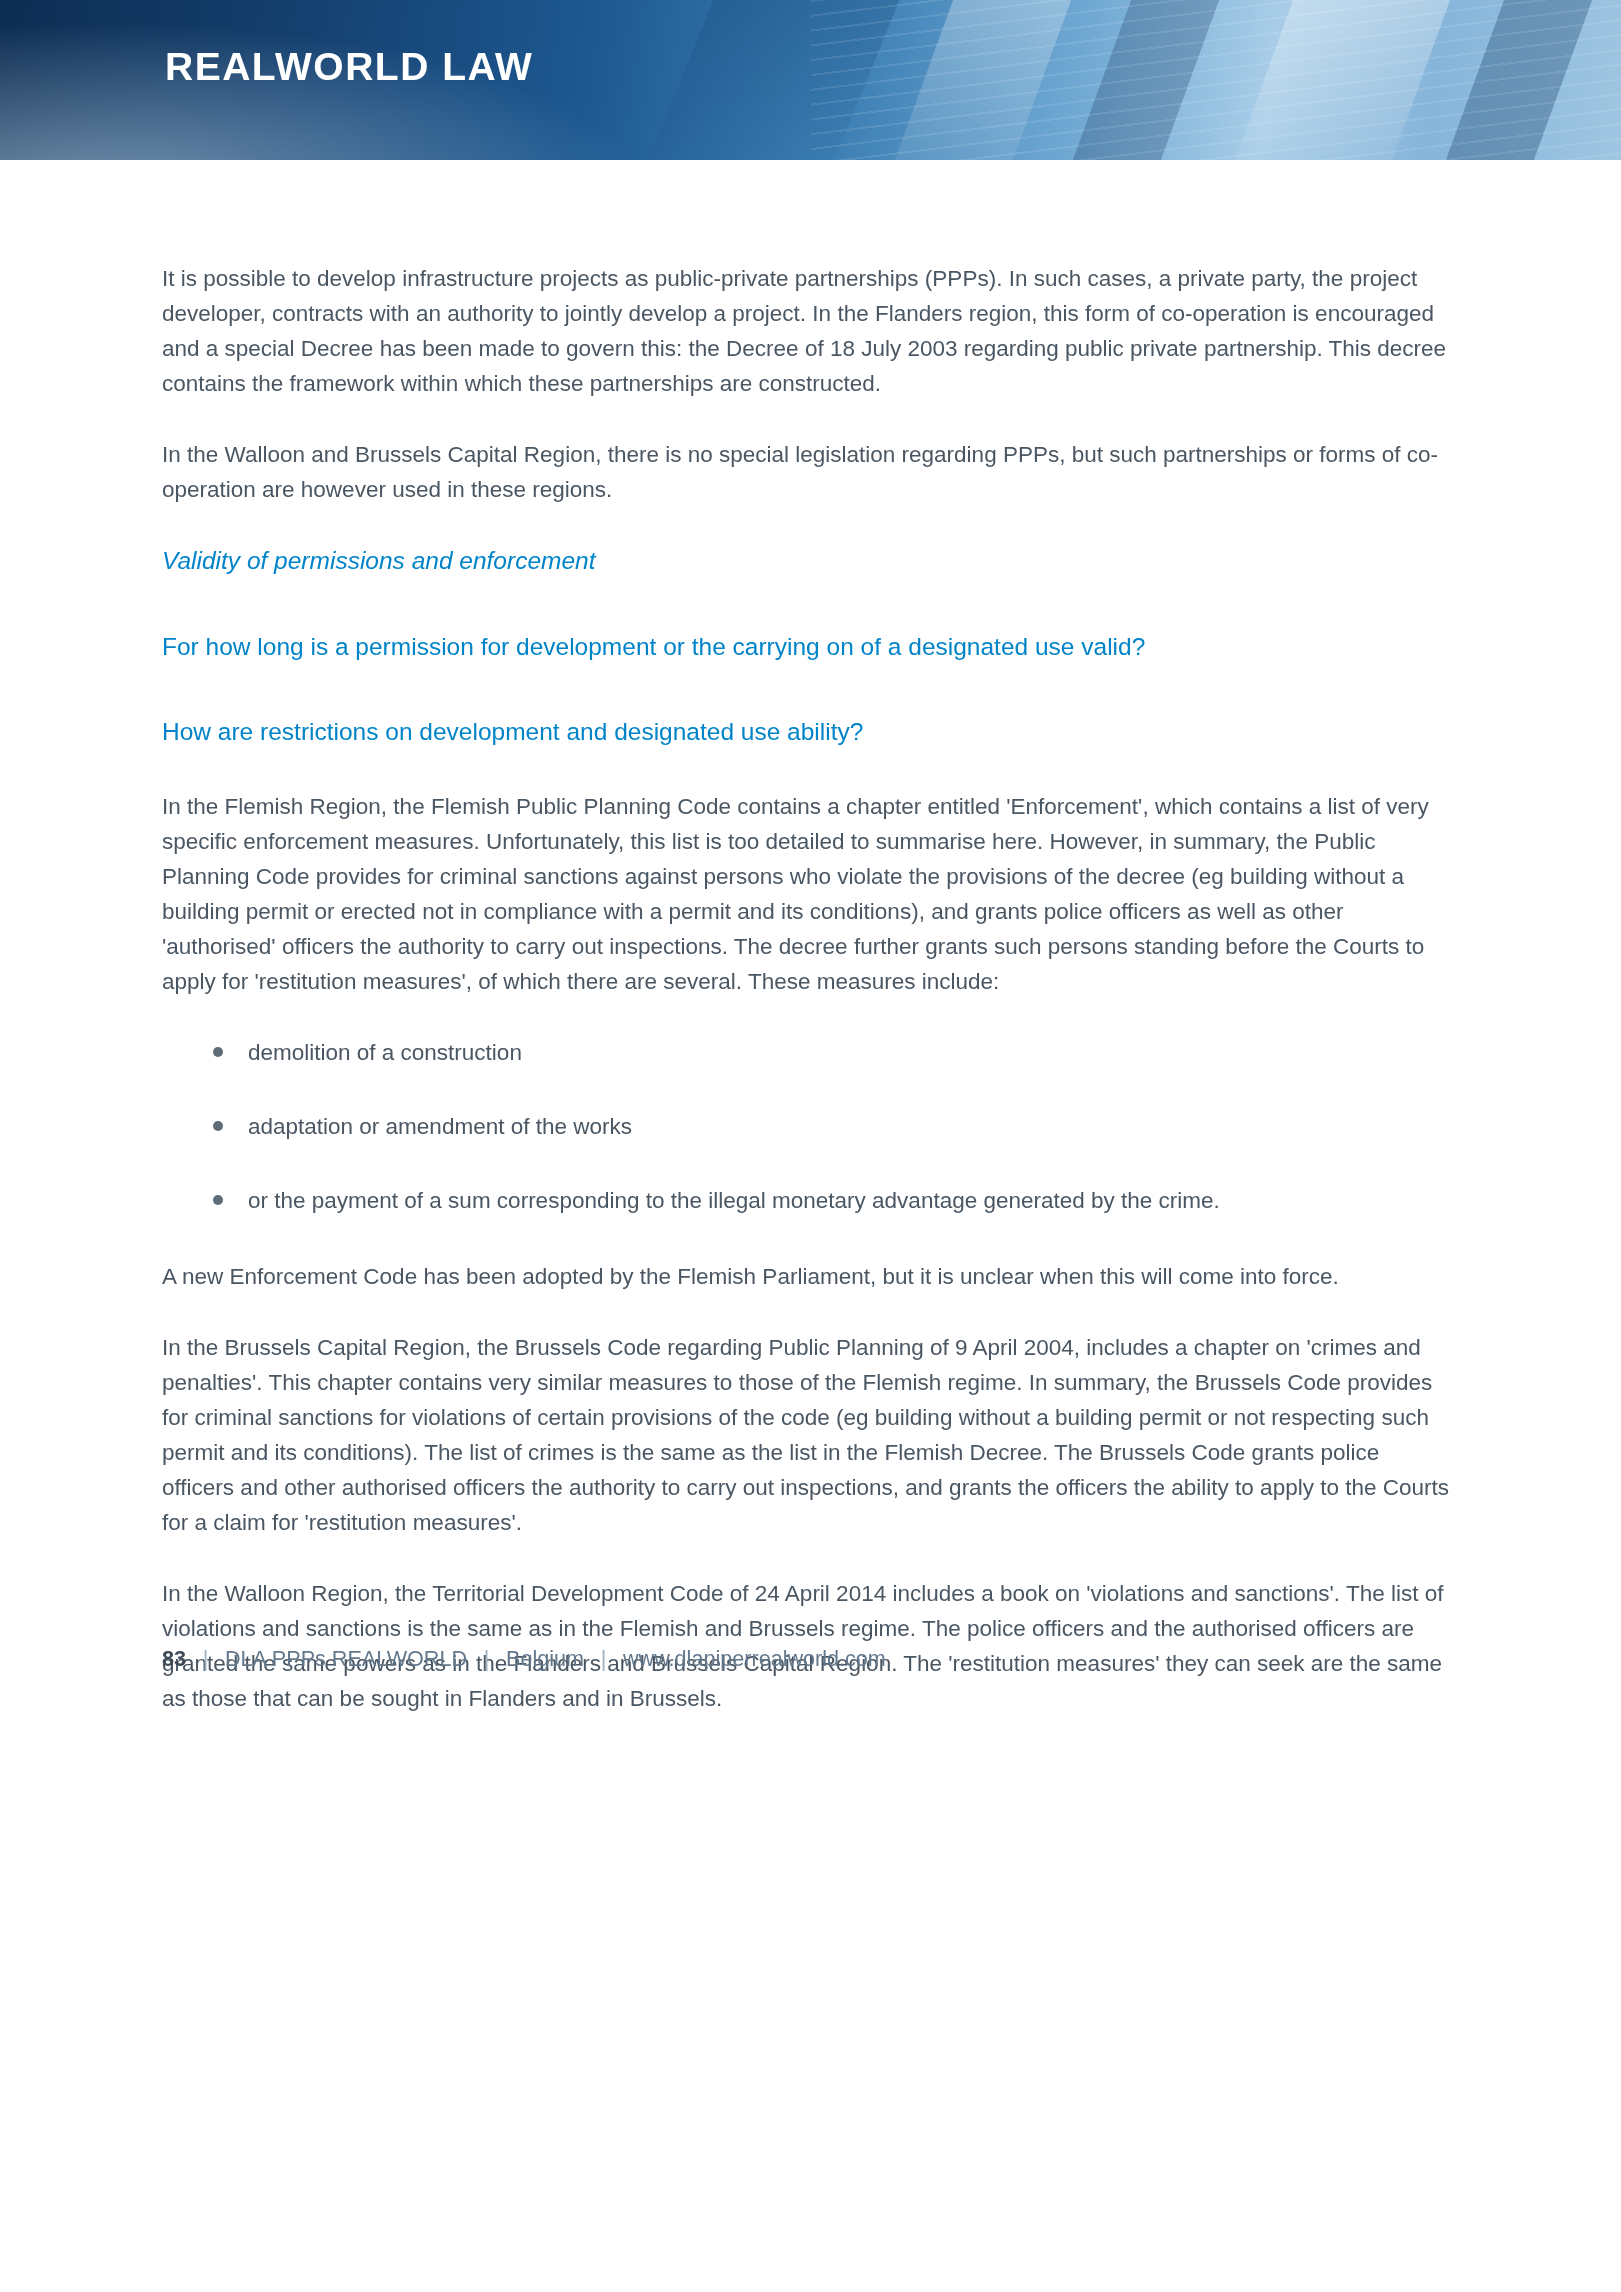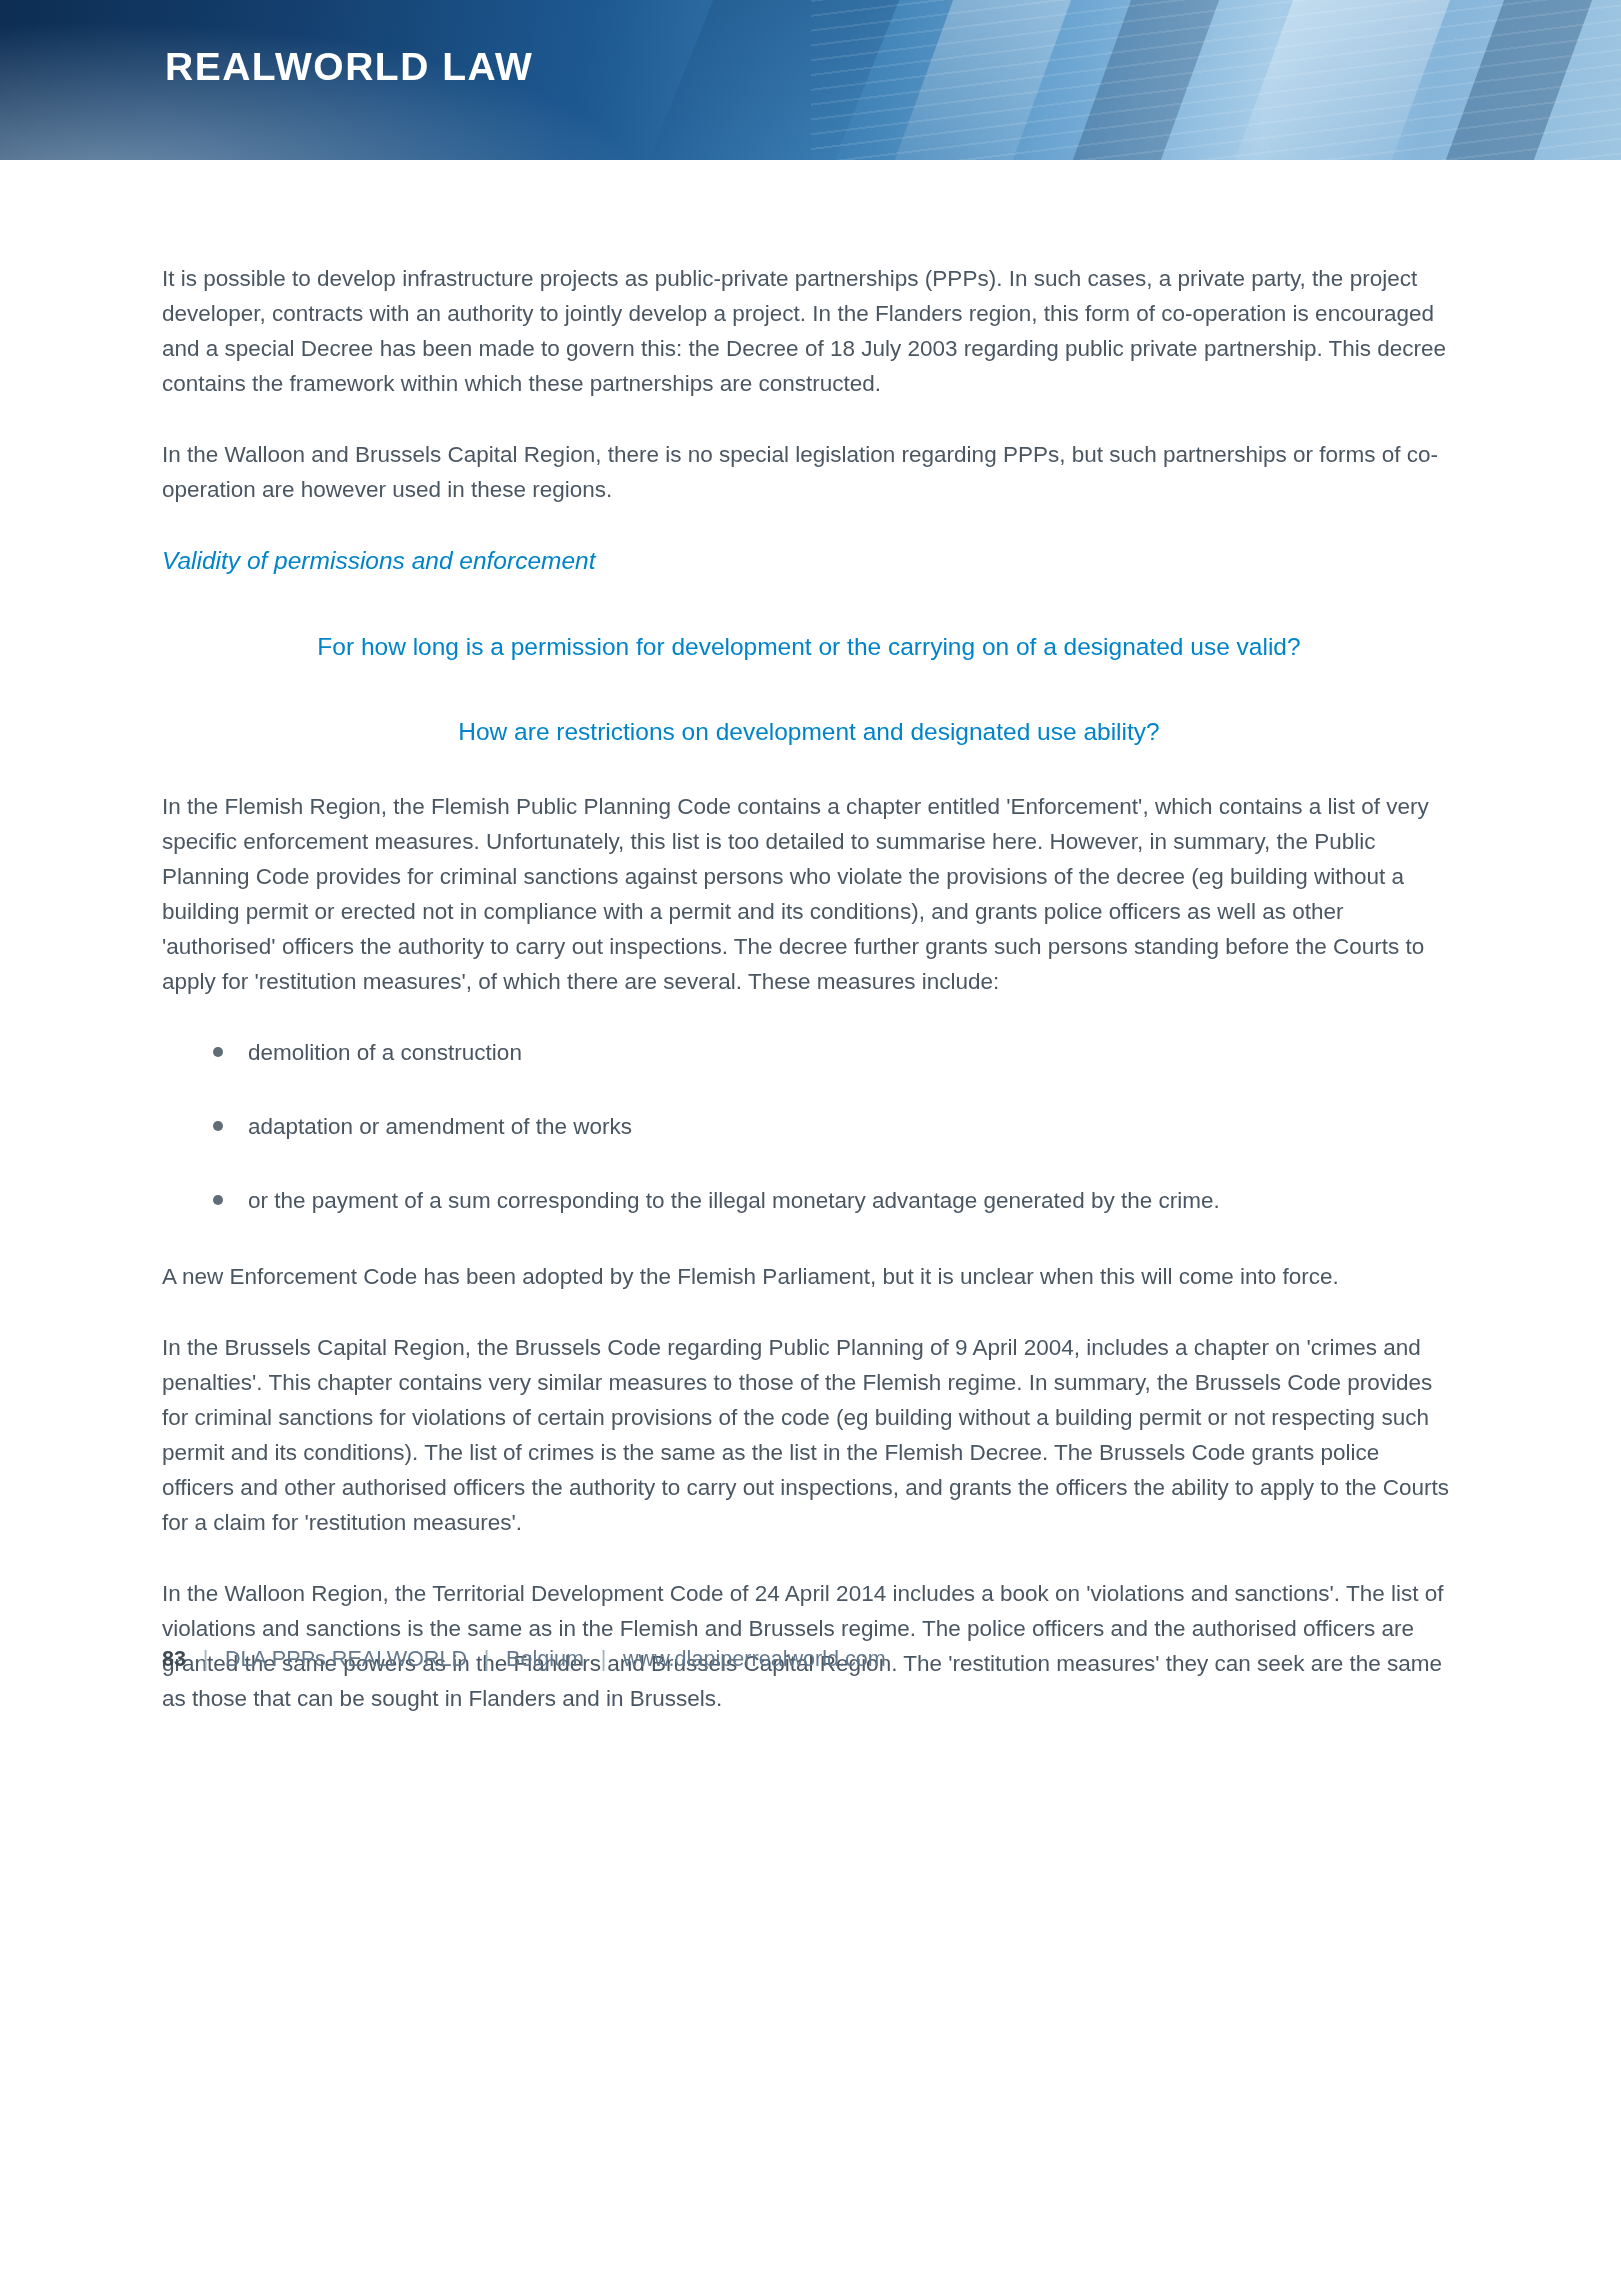--- a/index.html
+++ b/index.html
@@ -64,21 +64,20 @@
     font-weight:400;
     color:#0084c9;
     margin:21.6px 0 45px 0;
   }
   .question-heading {
     font-size:24.5px;
     font-weight:400;
     color:#0084c9;
     line-height:33px;
     margin:52px 0 41px 0;
-    text-align:center;
   }
 
   ul.bullets { list-style:none; margin:0 0 41px 0; }
   li.bullet { position:relative; padding-left:86px; margin-bottom:39px; line-height:35px; }
   li.bullet:last-child { margin-bottom:19px; }
   .dot {
     position:absolute;
     left:51px;
     top:11.8px;
     width:9.8px;

